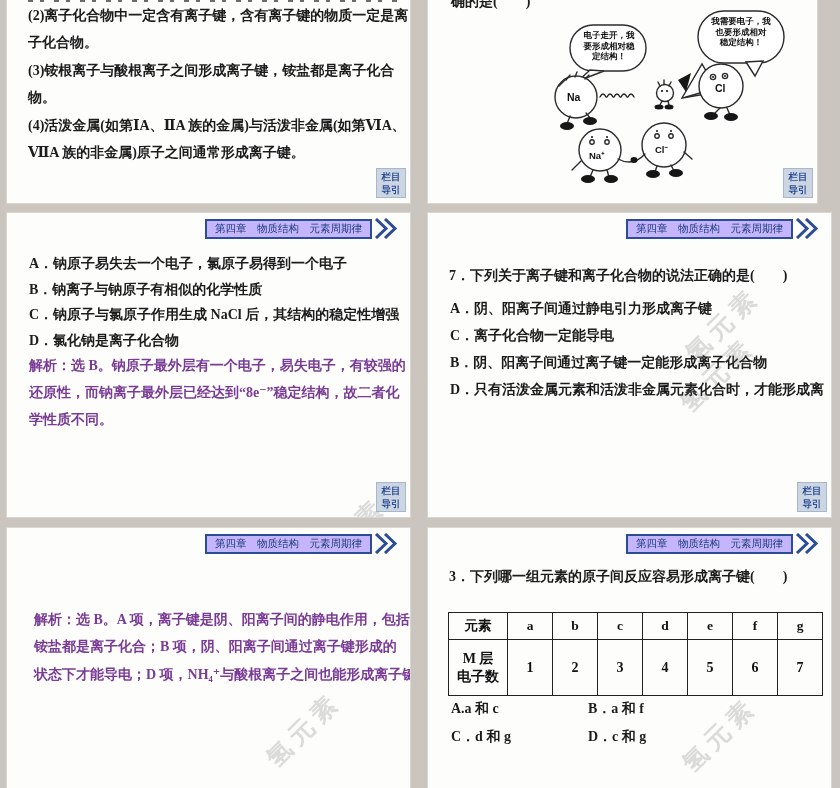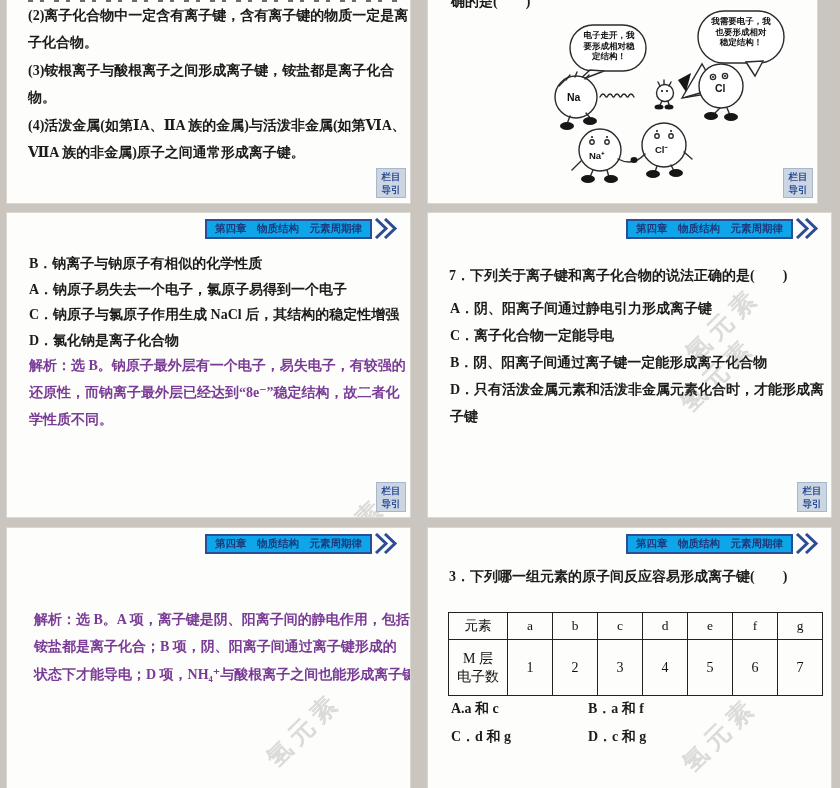--- a/index.html
+++ b/index.html
@@ -8,22 +8,22 @@
     background:#cac6bf;
     font-family:"Liberation Serif","DejaVu Serif",serif;
   }
   .slide{
     position:absolute;background:#fdfdfb;border:1px solid #dad7d0;
     box-sizing:border-box;overflow:hidden;
   }
   
   .hdr{position:absolute;top:5px;right:10px;display:flex;align-items:center}
   .hdr-box{
-    border:2px solid #2c4c96;background:#0ea5e9;color:#1d3a7c;
-    font-weight:bold;font-size:10.5px;height:16px;line-height:16px;
+    border:2px solid #2c4c96;background:#c4b5fd;color:#1d3a7c;
+    font-weight:normal;font-size:10.5px;height:16px;line-height:16px;
     padding:0 8px;white-space:nowrap;
   }
   .hdr-chev{margin-left:2px;display:block}
   
   .badge{
     position:absolute;right:4px;bottom:5px;width:30px;height:30px;
     background:#ccd6e3;border:1px solid #a9b7cb;color:#2c4c96;
     font-size:9.5px;font-weight:bold;text-align:center;line-height:13px;
     box-sizing:border-box;padding-top:2px;
   }
@@ -50,21 +50,21 @@
   .cartoon{position:absolute;left:0;top:0}
   .bubble-text{
     position:absolute;font-family:"Liberation Sans","DejaVu Sans",sans-serif;
     font-size:8.5px;line-height:10.5px;font-weight:bold;color:#111;
     text-align:center;white-space:pre-line;
   }
   
   .tbl{position:absolute;left:20px;top:84px;border-collapse:collapse}
   .tbl td{
     border:1.5px solid #222;text-align:center;vertical-align:middle;
-    font-weight:normal;color:#111;font-size:13.5px;padding:0;margin-left:10px;
+    font-weight:bold;color:#111;font-size:13.5px;padding:0;margin-left:10px;
   }
   .tbl .c0{width:58px}
   .tbl .c{width:44px}
   .tbl .r1 td{height:26px}
   .tbl .r2 td{height:55px;font-size:14px}
   .tbl .lab{font-size:13px;line-height:18px}
 </style>
 </head>
 <body>
 
@@ -161,22 +161,22 @@
 
 <section class="slide" style="left:6px;top:212px;width:405px;height:306px">
   <div class="hdr">
     <div class="hdr-box">第四章　物质结构　元素周期律</div>
     <svg class="hdr-chev" width="26" height="21" viewBox="0 0 26 21">
       <path d="M2 1 L12 10.5 L2 20" fill="none" stroke="#2c4c96" stroke-width="3"></path>
       <path d="M11 1 L21 10.5 L11 20" fill="none" stroke="#2c4c96" stroke-width="3"></path>
     </svg>
   </div>
   <div class="block lh25" style="left:22px;top:38px">
+    <div>A．钠原子易失去一个电子，氯原子易得到一个电子</div>
     <div>B．钠离子与钠原子有相似的化学性质</div>
-    <div>A．钠原子易失去一个电子，氯原子易得到一个电子</div>
     <div>C．钠原子与氯原子作用生成 NaCl 后，其结构的稳定性增强</div>
     <div>D．氯化钠是离子化合物</div>
   </div>
   <div class="block lh27b purple" style="left:22px;top:139px">
     <div>解析：选 B。钠原子最外层有一个电子，易失电子，有较强的</div>
     <div>还原性，而钠离子最外层已经达到“8e⁻”稳定结构，故二者化</div>
     <div>学性质不同。</div>
   </div>
   <div class="wm" style="left:295px;top:305px">氢元素</div>
   <div class="badge">
@@ -192,21 +192,20 @@
       <path d="M2 1 L12 10.5 L2 20" fill="none" stroke="#2c4c96" stroke-width="3"></path>
       <path d="M11 1 L21 10.5 L11 20" fill="none" stroke="#2c4c96" stroke-width="3"></path>
     </svg>
   </div>
   <div class="oneline" style="left:21px;top:54px">7．下列关于离子键和离子化合物的说法正确的是(　　)</div>
   <div class="block lh27b" style="left:22px;top:82px">
     <div>A．阴、阳离子间通过静电引力形成离子键</div>
     <div>C．离子化合物一定能导电</div>
     <div>B．阴、阳离子间通过离子键一定能形成离子化合物</div>
     <div>D．只有活泼金属元素和活泼非金属元素化合时，才能形成离</div>
-    <div>子键</div>
   </div>
   <div class="wm" style="left:248px;top:95px">氢元素</div>
   <div class="wm" style="left:243px;top:145px">氢元素</div>
   <div class="badge">
     <div>栏目</div>
     <div>导引</div>
   </div>
 </section>
 
 <section class="slide" style="left:6px;top:527px;width:405px;height:261px;border-bottom:none">

